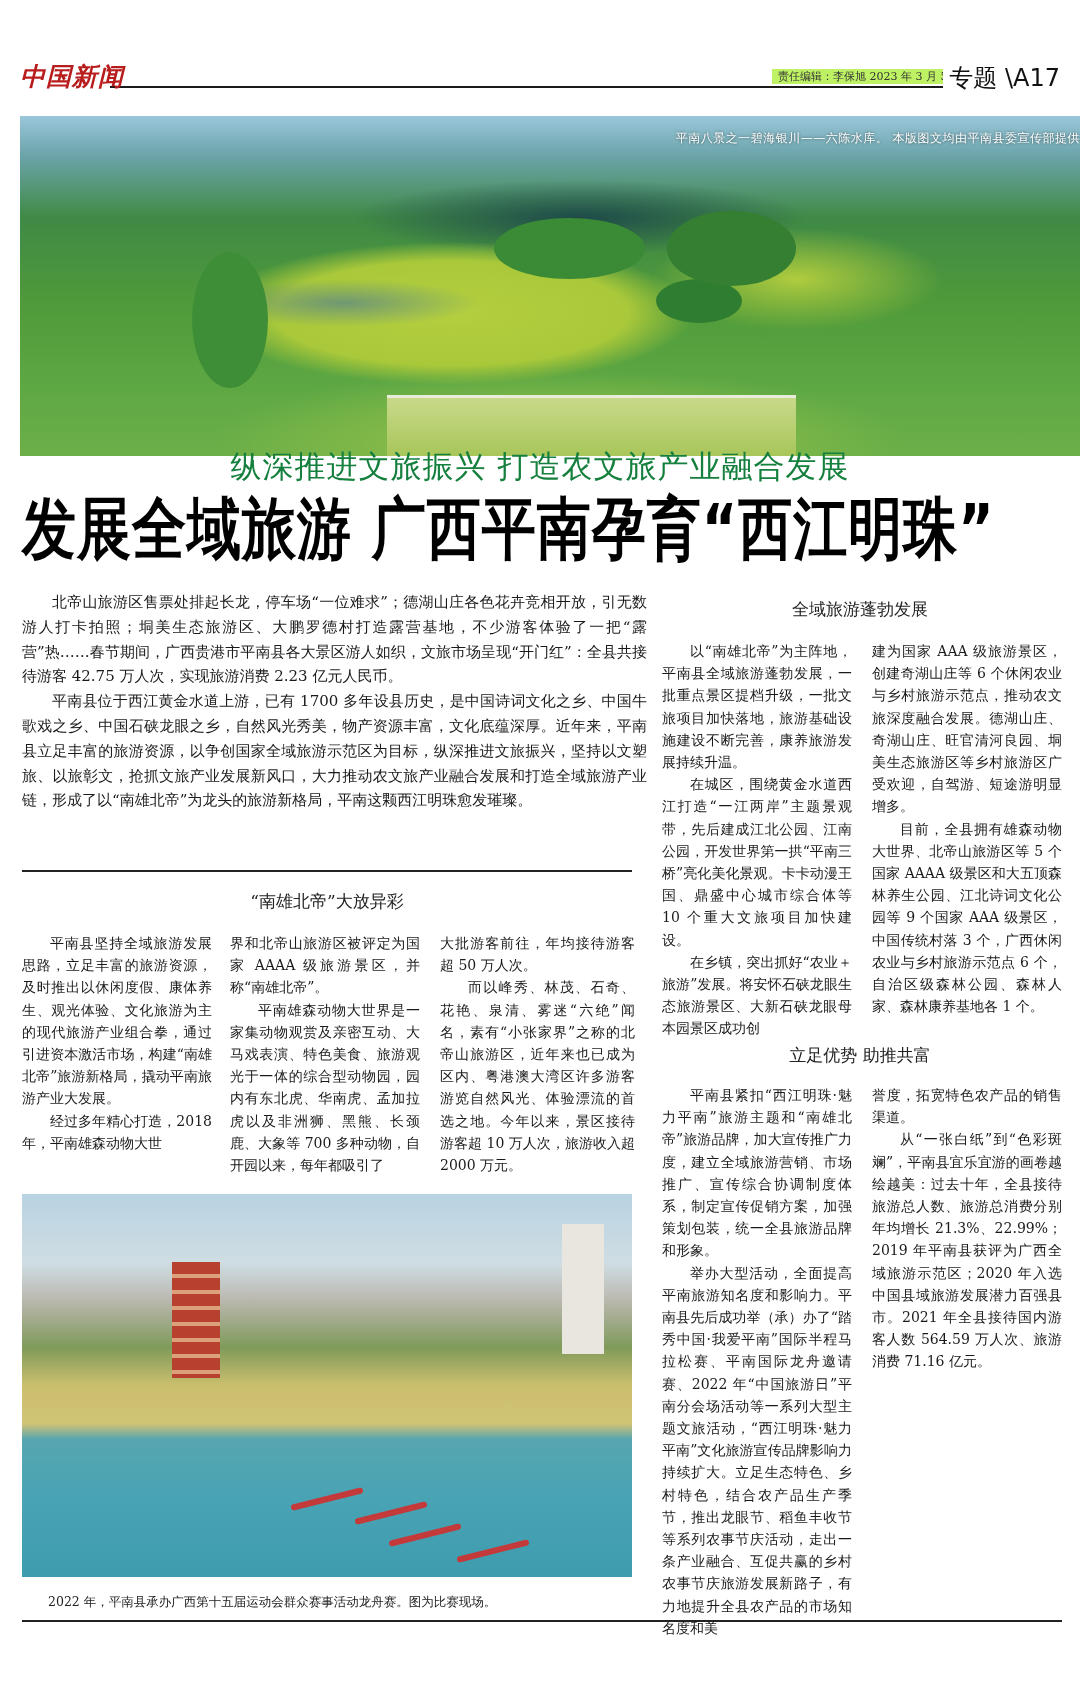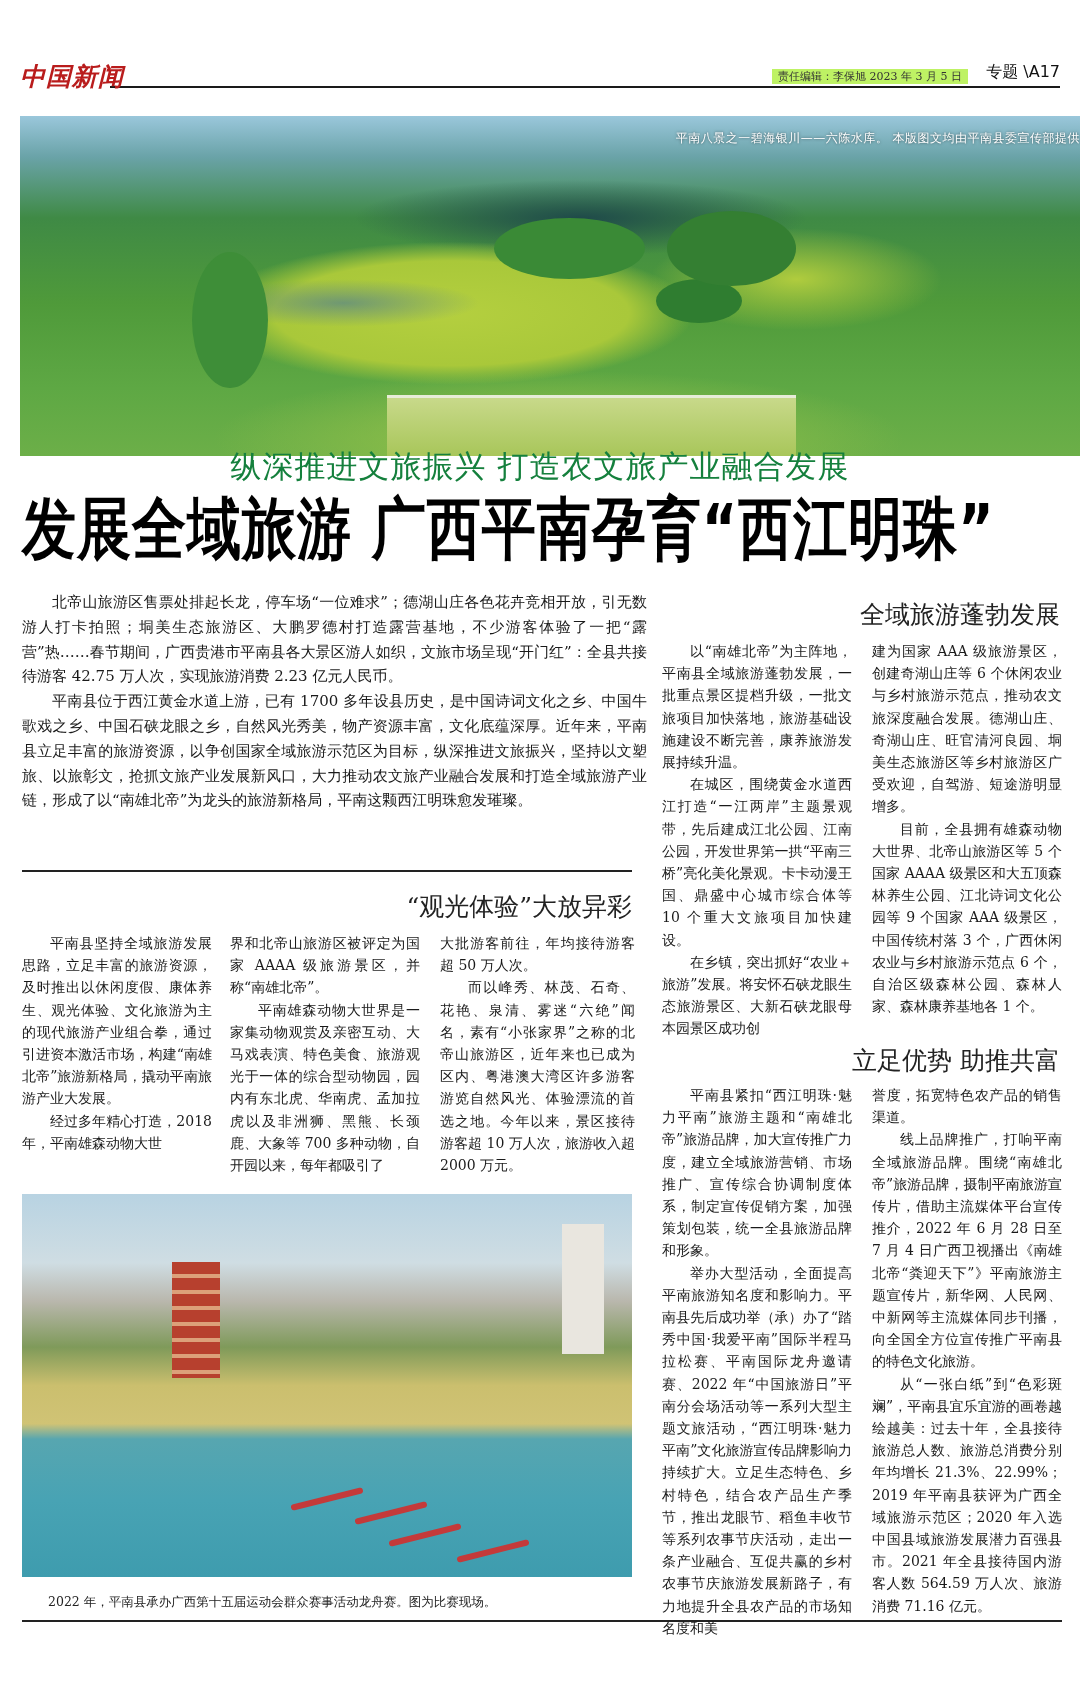--- a/index.html
+++ b/index.html
@@ -3,21 +3,21 @@
 <meta charset="utf-8">
 <style>
   * { box-sizing: border-box; margin: 0; padding: 0; }
   html, body { width: 1080px; height: 1683px; background: #ffffff; overflow: hidden; }
   body { position: relative; font-family: "DejaVu Serif", "Liberation Serif", serif; color: #1a1a1a; }
 
   .masthead { position: absolute; left: 20px; top: 62px; width: 1040px; height: 34px; }
   .logo { position: absolute; left: 0; top: -2px; font-size: 25px; font-weight: bold; color: #b91c1c; letter-spacing: 1px; font-family: "DejaVu Serif", serif; font-style: italic; }
   .masthead-rule { position: absolute; left: 90px; right: 0; top: 24px; height: 2px; background: #1a1a1a; }
   .mast-meta { position: absolute; right: 92px; top: 7px; font-size: 11px; color: #333; background: #bef264; padding: 0 6px; margin-left: 32px; }
-  .mast-section { position: absolute; right: 0; top: 0; font-size: 16px; color: #111; background: #fff; padding-left: 6px; font-family: "DejaVu Sans", sans-serif; }
+  .mast-section { position: absolute; right: 0; top: 0; font-size: 24px; color: #111; background: #fff; padding-left: 6px; font-family: "DejaVu Sans", sans-serif; }
 
   .hero { position: absolute; left: 20px; top: 116px; width: 1078px; height: 340px; overflow: hidden;
     background:
       radial-gradient(ellipse 18% 10% at 30% 55%, rgba(60,110,160,0.55), transparent 70%),
       radial-gradient(ellipse 30% 28% at 40% 58%, #b4cf3f 0%, #a9c83a 55%, transparent 75%),
       radial-gradient(ellipse 18% 20% at 72% 48%, #b0cc3e 0%, transparent 75%),
       radial-gradient(ellipse 30% 16% at 52% 30%, #1f4a4a 0%, transparent 70%),
       radial-gradient(ellipse 40% 25% at 50% 95%, #9bc44a 0%, transparent 80%),
       linear-gradient(180deg, #9ac7db 0%, #6aa3a8 12%, #3f8a45 30%, #4f9a3a 55%, #5ea844 80%, #6caf48 100%);
   }
@@ -26,21 +26,21 @@
   .hero-caption { position: absolute; right: 18px; top: 14px; font-size: 12px; color: #ffffff; text-shadow: 0 0 3px rgba(0,0,0,0.6); letter-spacing: 0.5px; }
 
   .kicker { position: absolute; left: 0; width: 1080px; top: 446px; text-align: center; font-size: 31px; color: #15803d; letter-spacing: 1px; }
   .headline { position: absolute; left: 22px; width: 1040px; top: 484px; font-size: 54px; font-weight: bold; color: #000; letter-spacing: 1px; font-family: "DejaVu Sans", sans-serif; white-space: nowrap; transform: scaleY(1.25); transform-origin: top left; }
 
   .intro { position: absolute; left: 22px; top: 590px; width: 625px; font-size: 15px; line-height: 24.8px; text-align: justify; }
   .intro p { text-indent: 2em; }
 
   .rule-h { position: absolute; height: 1.5px; background: #222; }
 
-  .sec-title { position: absolute; text-align: right; font-size: 25px; color: #222; }
+  .sec-title { position: absolute; text-align: center; font-size: 17px; color: #222; }
 
   .col { position: absolute; font-size: 14px; line-height: 22.2px; text-align: justify; }
   .col p { text-indent: 2em; }
 
   .photo2 { position: absolute; left: 22px; top: 1194px; width: 610px; height: 383px; overflow: hidden;
     background: linear-gradient(180deg, #b8d3e2 0%, #cfdde3 18%, #b9b7ad 28%, #7f9a5a 40%, #cbbf6e 50%, #d0c375 60%, #57a6b0 64%, #48a3b4 80%, #3e9cae 100%);
   }
   .pagoda { position: absolute; left: 150px; top: 68px; width: 48px; height: 116px; background: repeating-linear-gradient(180deg,#b7402e 0 12px,#dca07a 12px 16px); }
   .tower { position: absolute; left: 540px; top: 30px; width: 42px; height: 130px; background: #e9e6df; }
   .boat { position: absolute; height: 6px; width: 74px; background: #c43a3a; border-radius: 3px; transform: rotate(-14deg); }
@@ -68,21 +68,21 @@
 <div class="kicker">纵深推进文旅振兴  打造农文旅产业融合发展</div>
 <div class="headline">发展全域旅游 广西平南孕育“西江明珠”</div>
 
 <div class="intro">
   <p>北帝山旅游区售票处排起长龙，停车场“一位难求”；德湖山庄各色花卉竞相开放，引无数游人打卡拍照；垌美生态旅游区、大鹏罗德村打造露营基地，不少游客体验了一把“露营”热……春节期间，广西贵港市平南县各大景区游人如织，文旅市场呈现“开门红”：全县共接待游客 42.75 万人次，实现旅游消费 2.23 亿元人民币。</p>
   <p>平南县位于西江黄金水道上游，已有 1700 多年设县历史，是中国诗词文化之乡、中国牛歌戏之乡、中国石硖龙眼之乡，自然风光秀美，物产资源丰富，文化底蕴深厚。近年来，平南县立足丰富的旅游资源，以争创国家全域旅游示范区为目标，纵深推进文旅振兴，坚持以文塑旅、以旅彰文，抢抓文旅产业发展新风口，大力推动农文旅产业融合发展和打造全域旅游产业链，形成了以“南雄北帝”为龙头的旅游新格局，平南这颗西江明珠愈发璀璨。</p>
 </div>
 
 <div class="rule-h" style="left:22px;top:870px;width:610px;"></div>
 
-<div class="sec-title" style="left:22px;top:890px;width:610px;">“观光体验”大放异彩</div>
+<div class="sec-title" style="left:22px;top:890px;width:610px;">“南雄北帝”大放异彩</div>
 
 <div class="col" style="left:22px;top:932px;width:190px;">
   <p>平南县坚持全域旅游发展思路，立足丰富的旅游资源，及时推出以休闲度假、康体养生、观光体验、文化旅游为主的现代旅游产业组合拳，通过引进资本激活市场，构建“南雄北帝”旅游新格局，撬动平南旅游产业大发展。</p>
   <p>经过多年精心打造，2018 年，平南雄森动物大世</p>
 </div>
 <div class="col" style="left:230px;top:932px;width:190px;">
   <p style="text-indent:0;">界和北帝山旅游区被评定为国家 AAAA 级旅游景区，并称“南雄北帝”。</p>
   <p>平南雄森动物大世界是一家集动物观赏及亲密互动、大马戏表演、特色美食、旅游观光于一体的综合型动物园，园内有东北虎、华南虎、孟加拉虎以及非洲狮、黑熊、长颈鹿、大象等 700 多种动物，自开园以来，每年都吸引了</p>
 </div>
 <div class="col" style="left:440px;top:932px;width:195px;">
@@ -114,15 +114,14 @@
 </div>
 
 <div class="sec-title" style="left:660px;top:1044px;width:400px;">立足优势 助推共富</div>
 
 <div class="col" style="left:662px;top:1084px;width:190px;">
   <p>平南县紧扣“西江明珠·魅力平南”旅游主题和“南雄北帝”旅游品牌，加大宣传推广力度，建立全域旅游营销、市场推广、宣传综合协调制度体系，制定宣传促销方案，加强策划包装，统一全县旅游品牌和形象。</p>
   <p>举办大型活动，全面提高平南旅游知名度和影响力。平南县先后成功举（承）办了“踏秀中国·我爱平南”国际半程马拉松赛、平南国际龙舟邀请赛、2022 年“中国旅游日”平南分会场活动等一系列大型主题文旅活动，“西江明珠·魅力平南”文化旅游宣传品牌影响力持续扩大。立足生态特色、乡村特色，结合农产品生产季节，推出龙眼节、稻鱼丰收节等系列农事节庆活动，走出一条产业融合、互促共赢的乡村农事节庆旅游发展新路子，有力地提升全县农产品的市场知名度和美</p>
 </div>
 <div class="col" style="left:872px;top:1084px;width:190px;">
   <p style="text-indent:0;">誉度，拓宽特色农产品的销售渠道。</p>
-  <p>线上品牌推广，打响平南全域旅游品牌。围绕“南雄北帝”旅游品牌，摄制平南旅游宣传片，借助主流媒体平台宣传推介，2022 年 6 月 28 日至 7 月 4 日广西卫视播出《南雄北帝“粪迎天下”》平南旅游主题宣传片，新华网、人民网、中新网等主流媒体同步刊播，向全国全方位宣传推广平南县的特色文化旅游。</p>
   <p>从“一张白纸”到“色彩斑斓”，平南县宜乐宜游的画卷越绘越美：过去十年，全县接待旅游总人数、旅游总消费分别年均增长 21.3%、22.99%；2019 年平南县获评为广西全域旅游示范区；2020 年入选中国县域旅游发展潜力百强县市。2021 年全县接待国内游客人数 564.59 万人次、旅游消费 71.16 亿元。</p>
 </div>
 
 </body></html>

